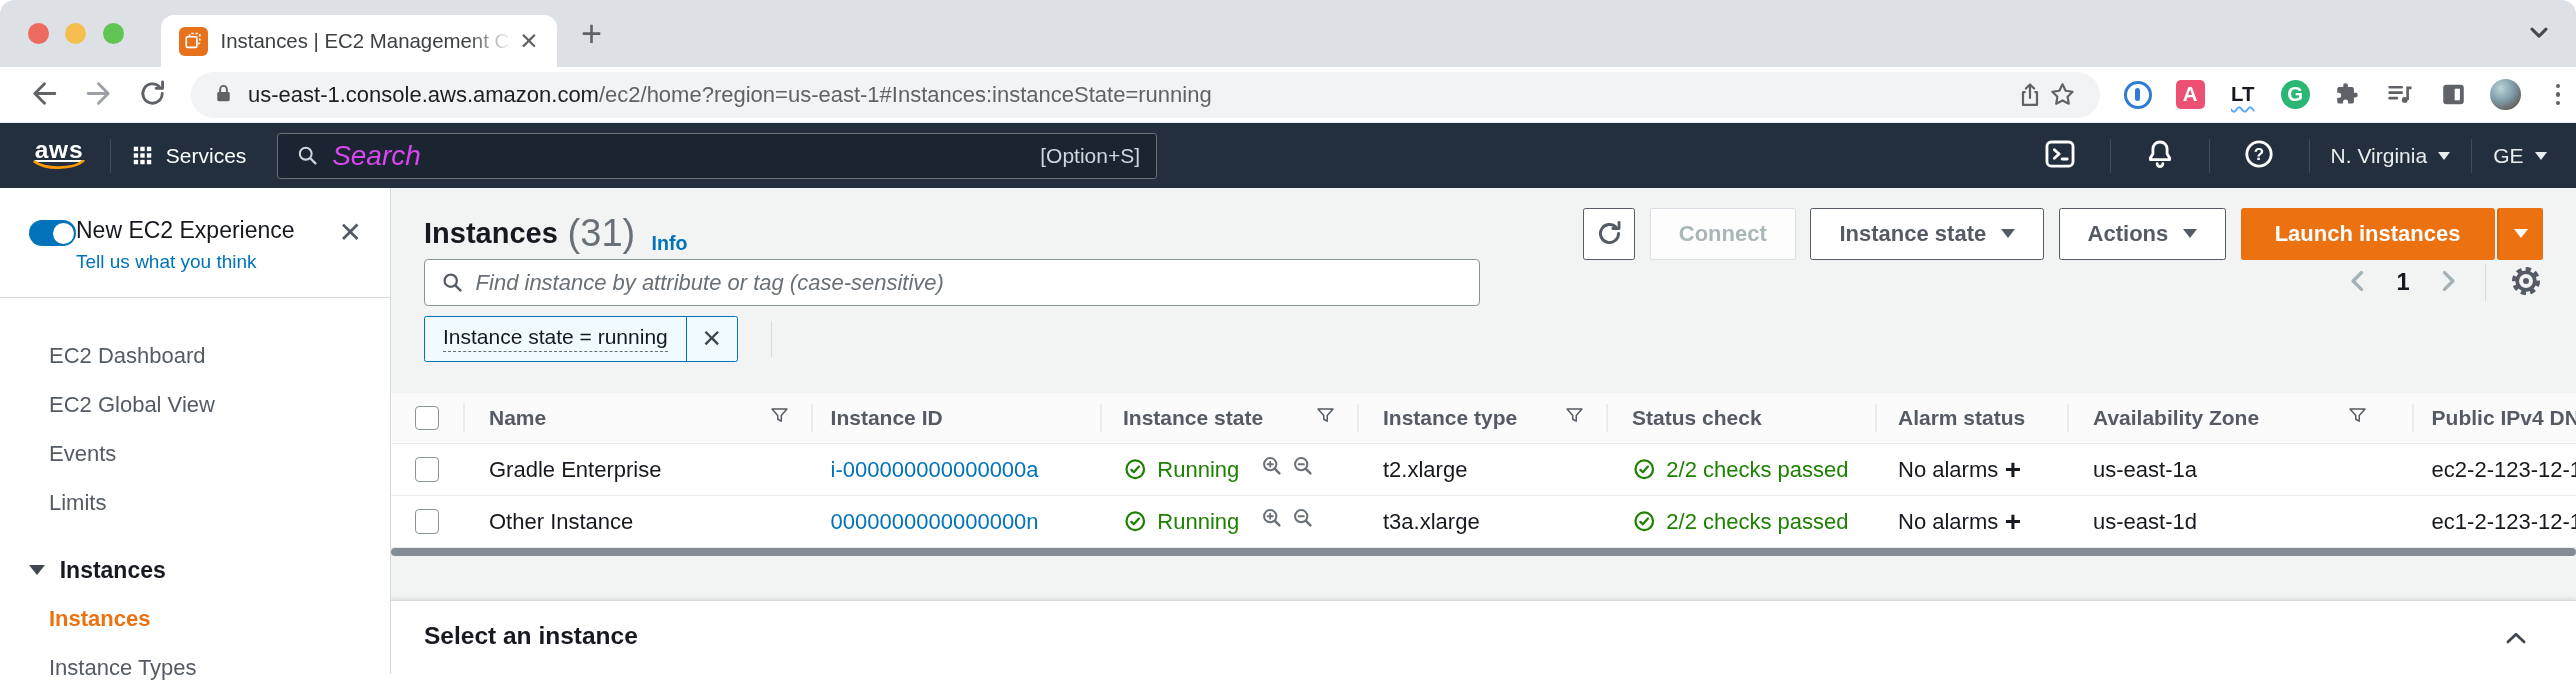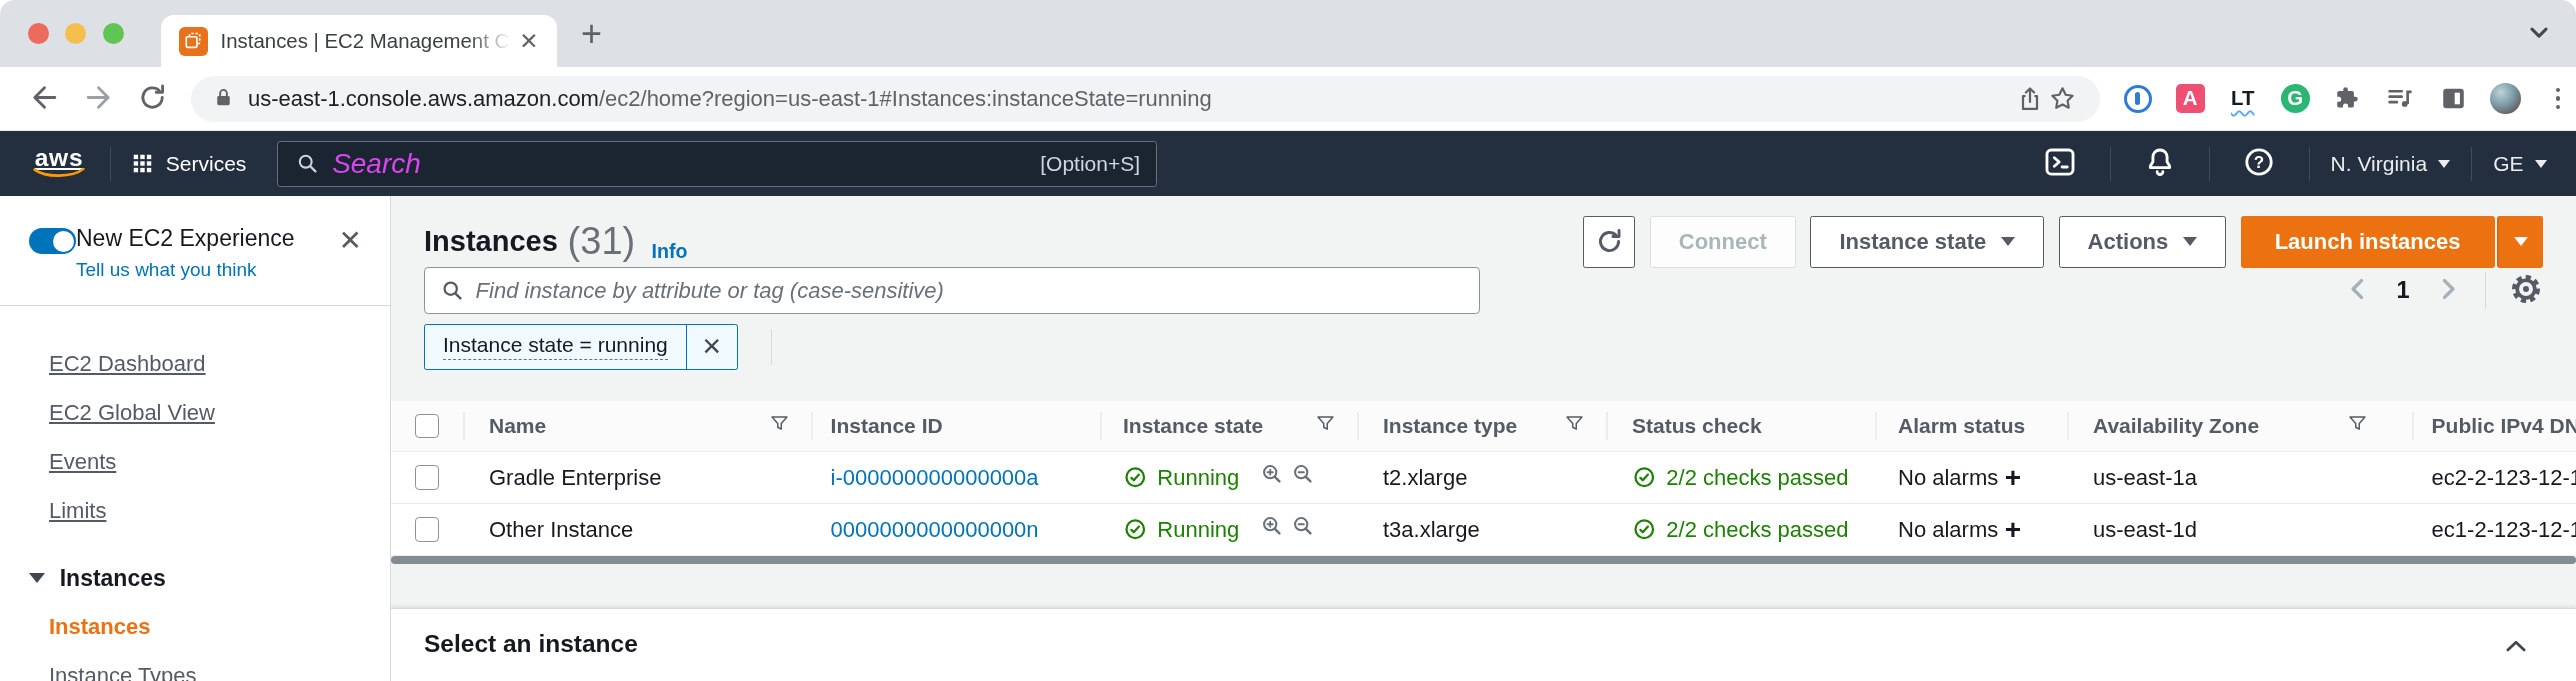--- a/index.html
+++ b/index.html
@@ -14,21 +14,21 @@
   .tl-red{background:#ed6a5f;} .tl-yellow{background:#f5bf4f;} .tl-green{background:#61c554;}
   .tab { margin-left:37px; width:396px; height:52px; background:#fff; border-radius:13px 13px 0 0; align-self:flex-end; display:flex; align-items:center; padding:0 18px; }
   .favicon { width:29px; height:29px; background:#e8721c; border-radius:5.7px; flex:none; display:flex; align-items:center; justify-content:center; }
   .tab-title { margin-left:13px; font-size:20.4px; color:#3c4043; white-space:nowrap; overflow:hidden; flex:1;
     -webkit-mask-image:linear-gradient(90deg,#000 85%,transparent); mask-image:linear-gradient(90deg,#000 85%,transparent); }
   .tab-close { font-size:23px; color:#5f6368; margin-left:8.2px; line-height:1; }
   .newtab { font-size:36px; color:#5f6368; font-weight:300; margin-left:24.5px; line-height:1; }
   .tabstrip-chev { margin-left:auto; margin-right:23px; }
 
   
-  .urlrow { height:64px; background:#fff; display:flex; align-items:center; padding:0 0 0 29px; border-bottom:0.8px solid #e8eaed; }
+  .urlrow { height:56px; background:#fff; display:flex; align-items:center; padding:0 0 0 29px; border-bottom:0.8px solid #e8eaed; }
   .navbtn { flex:none; margin-right:23px; }
   .urlpill { width:1909px; height:46px; background:#f1f3f4; border-radius:23px; display:flex; align-items:center; padding:0 21px; flex:none; }
   .url-text { font-size:22px; margin-left:13px; white-space:nowrap; overflow:hidden; }
   .url-domain { color:#202124; }
   .url-path { color:#5f6368; }
   .pill-spacer { flex:1; }
   .exts { display:flex; align-items:center; gap:19.6px; margin-left:21px; }
   .ext { width:33px; height:33px; display:flex; align-items:center; justify-content:center; flex:none; }
   .ext-1p { width:28px; height:28px; border-radius:50%; border:3.3px solid #2e7cd6; background:#fff; display:flex; align-items:center; justify-content:center; }
   .ext-1p i { width:5.7px; height:12.2px; background:#2e7cd6; border-radius:3.3px; display:block; }
@@ -58,21 +58,21 @@
   .sidebar { width:391px; background:#fff; border-right:0.8px solid #d5dbdb; flex:none; }
   .exp-row { padding:29px 28px 0 29px; display:flex; align-items:flex-start; }
   .toggle { width:47px; height:26px; border-radius:13px; background:#0073bb; position:relative; flex:none; margin-top:3.3px; }
   .toggle i { position:absolute; right:2.4px; top:2.4px; width:21px; height:21px; border-radius:50%; background:#fff; }
   .exp-labels { }
   .exp-title { font-size:23px; color:#16191f; }
   .exp-link { font-size:19px; color:#0073bb; margin-top:6.5px; }
   .side-close { margin-left:auto; font-size:28px; color:#545b64; line-height:1; padding-top:1.6px; }
   .side-div { border-bottom:0.8px solid #d5dbdb; margin-top:24.5px; }
   .side-list { padding-top:33px; }
-  .side-item { height:49px; line-height:49px; padding-left:49px; font-size:22px; color:#545b64;text-decoration:underline; }
+  .side-item { height:49px; line-height:49px; padding-left:49px; font-size:22px; color:#545b64; }
   .side-section { height:47px; margin-top:19.6px; display:flex; align-items:center; padding-left:29px; gap:14.7px; font-size:23px; font-weight:bold; color:#16191f; }
   .side-sub { height:49px; line-height:49px; padding-left:49px; font-size:22px; color:#545b64; }
   .side-sub.active { color:#ec7211; font-weight:bold; }
   .tri-down { width:0; height:0; border-left:8.2px solid transparent; border-right:8.2px solid transparent; border-top:10.6px solid #414750; }
 
   
   .main { flex:1; background:#f2f3f3; position:relative; overflow:hidden; }
   .hdr { position:absolute; top:18px; left:33px; right:33px; height:55px; display:flex; align-items:center; }
   .pg-title { font-size:29px; font-weight:bold; color:#16191f; }
   .pg-count { font-size:38px; color:#687078; margin-left:9.8px; font-weight:normal; }

